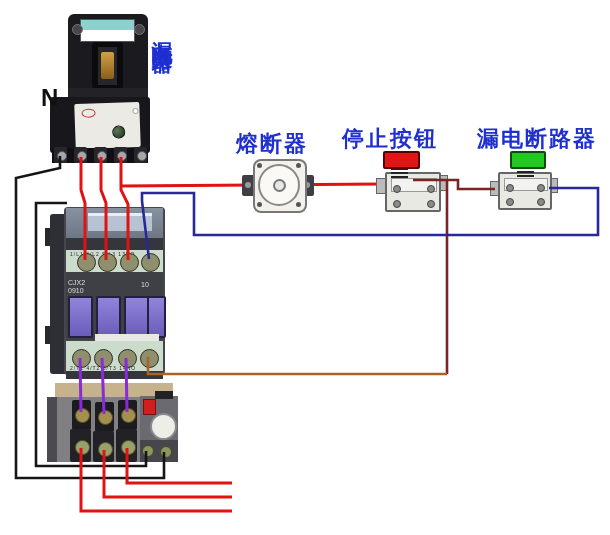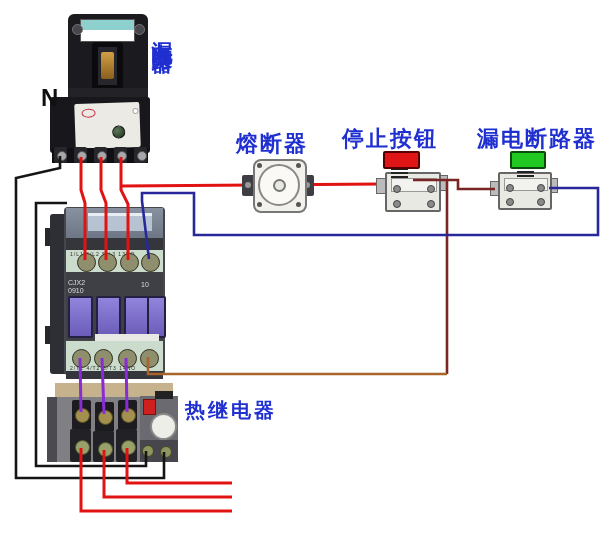--- a/index.html
+++ b/index.html
@@ -168,21 +168,20 @@
     <div class="screw cross" style="left:97.5px;top:441.5px;width:13px;height:13px;background:#9aa06a;border:1px solid #4e5230;"></div>
     <div class="screw cross" style="left:120.5px;top:439.5px;width:13px;height:13px;background:#9aa06a;border:1px solid #4e5230;"></div>
     <div class="abs" style="left:140px;top:396px;width:38px;height:52px;background:#6a6a70;"></div>
     <div class="abs" style="left:155px;top:391px;width:18px;height:8px;background:#222;"></div>
     <div class="abs" style="left:143px;top:399px;width:11px;height:14px;background:#cf1f1f;border:1px solid #7a0f0f;"></div>
     <div class="screw cross" style="left:149.5px;top:412.5px;width:23px;height:23px;background:#eeeee8;border:2px solid #8a8a8a;"></div>
     <div class="abs" style="left:140px;top:440px;width:38px;height:22px;background:#46464c;"></div>
     <div class="screw cross" style="left:142px;top:445px;width:10px;height:10px;background:#8f9560;border:1px solid #44481f;"></div>
     <div class="screw cross" style="left:160px;top:446px;width:10px;height:10px;background:#8f9560;border:1px solid #44481f;"></div>
   </div>
-  <div class="abs cap-label" style="left:185px;top:397px;font-size:20px;letter-spacing:3px;">热继电器</div>
 
   <div class="abs cap-label" style="left:236px;top:129px;font-size:22px;letter-spacing:2px;">熔断器</div>
   <div class="abs cap-label" style="left:342px;top:124px;font-size:22px;letter-spacing:2px;">停止按钮</div>
   <div class="abs cap-label" style="left:477px;top:124px;font-size:22px;letter-spacing:2px;">漏电断路器</div>
 
   <svg width="610" height="535">
 
     <polyline class="w-red" stroke-width="3" points="81,157 81,190 85,203 85,260"></polyline>
     <polyline class="w-red" stroke-width="3" points="101,157 101,190 106,203 106,260"></polyline>
     <polyline class="w-red" stroke-width="3" points="121,157 121,190 128,204 128,260"></polyline>

